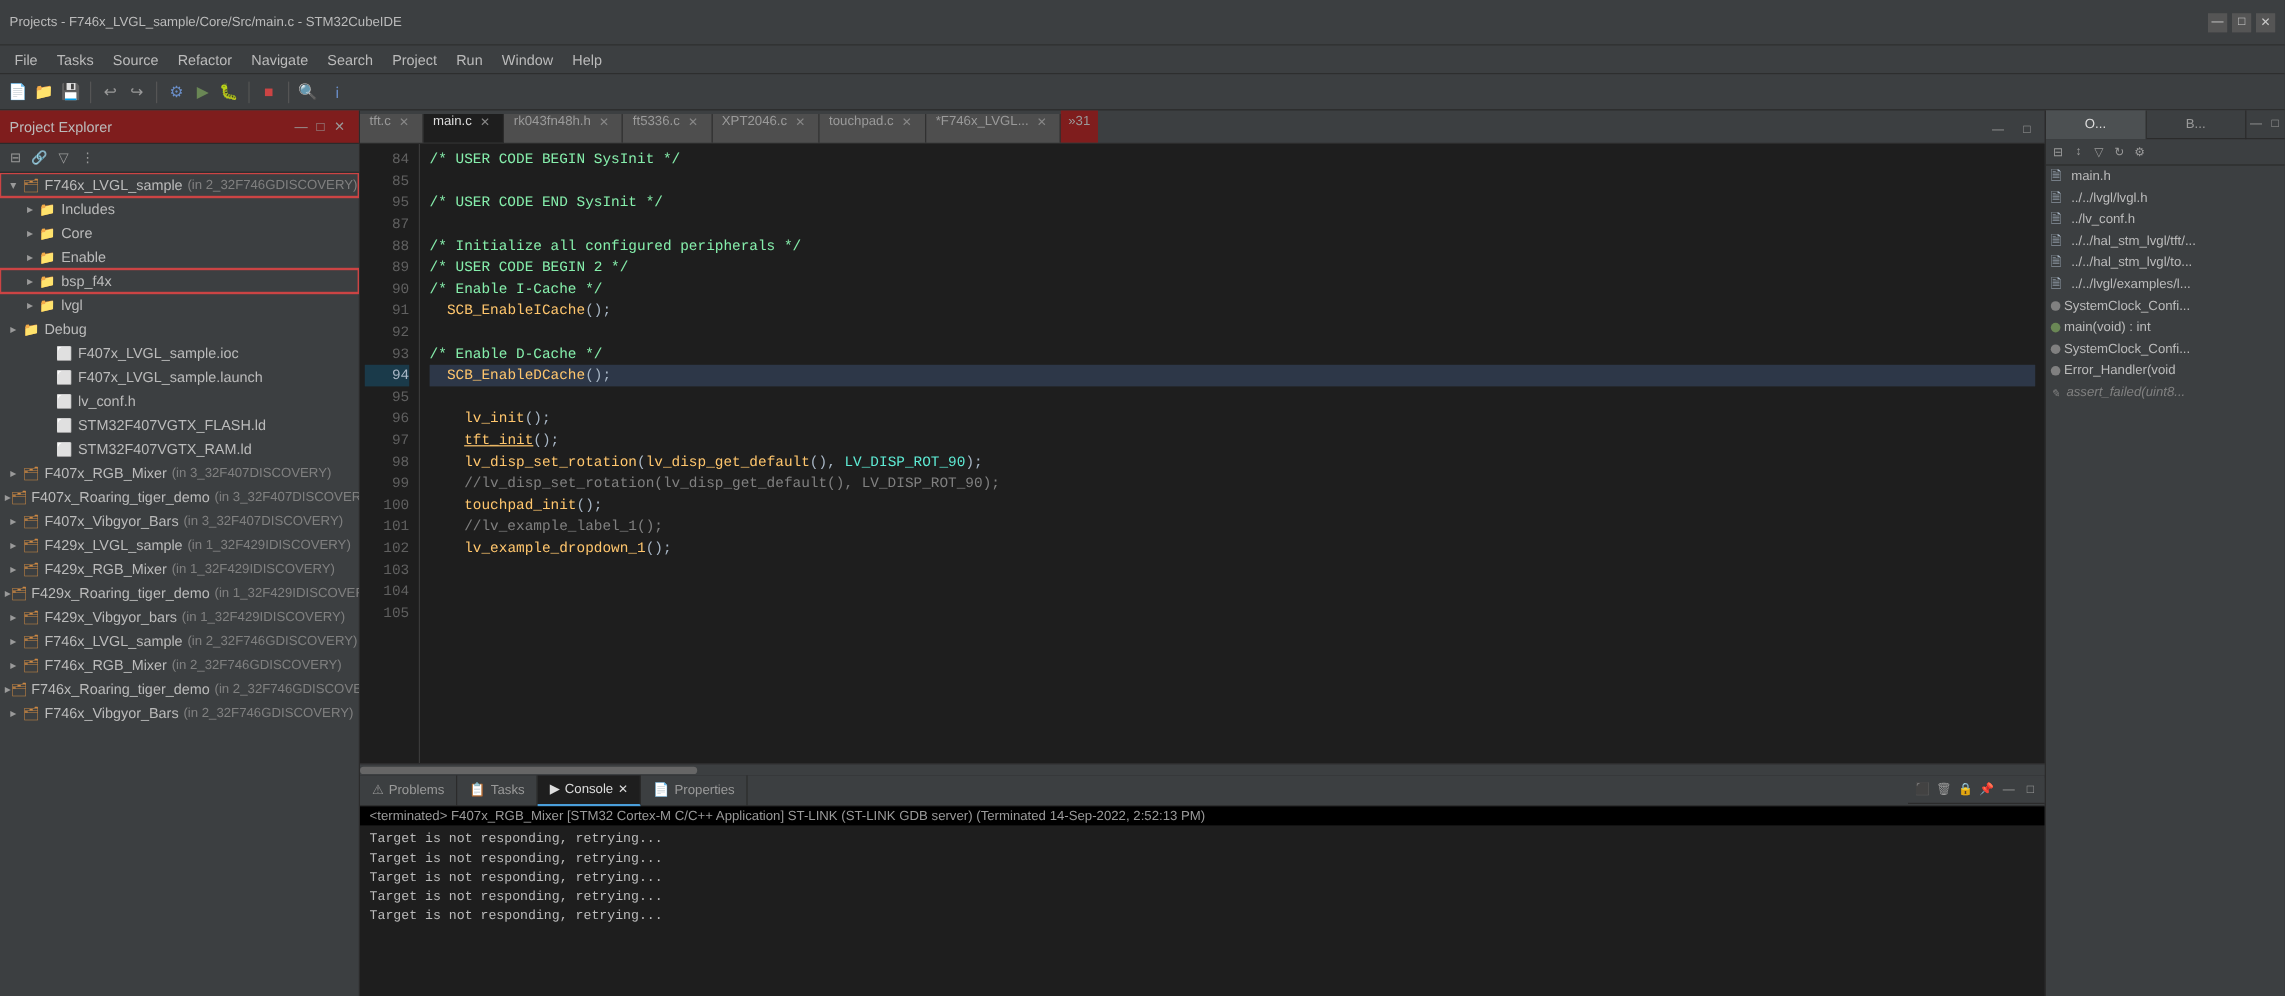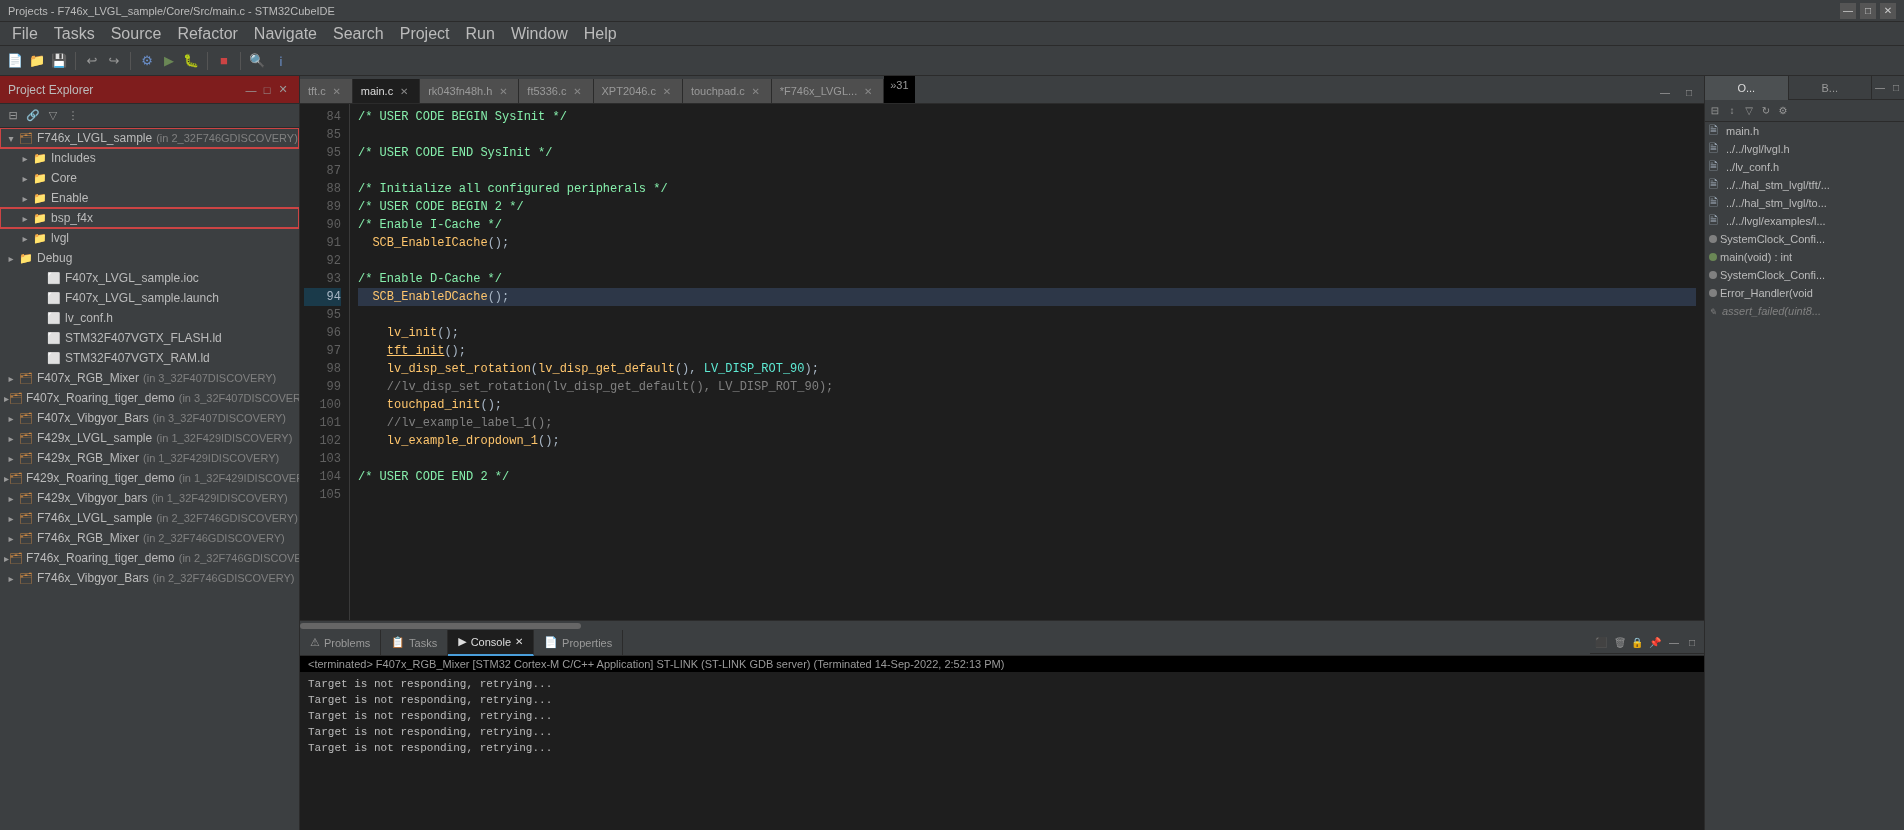--- a/index.html
+++ b/index.html
@@ -1,26 +1,26 @@
 <!DOCTYPE html>
 <html><head>
   <meta charset="utf-8">
   <style>
     * { box-sizing: border-box; margin: 0; padding: 0; }
     body { font-family: 'Segoe UI', Tahoma, sans-serif; font-size: 12px; background: #3c3f41; color: #a9b7c6; overflow: hidden; }
     
     
-    #title-bar { background: #3c3f41; color: #bbb; height: 22px; display: flex; align-items: center; padding: 0 8px; font-size: 11px; border-bottom: 1px solid #2b2b2b; }
+    #title-bar { background: #3c3f41; color: #bbb; height: 38px; display: flex; align-items: center; padding: 0 8px; font-size: 11px; border-bottom: 1px solid #2b2b2b; }
     #title-bar-title { flex: 1; }
     #title-bar-controls { display: flex; gap: 4px; }
     .title-btn { width: 16px; height: 16px; background: #555; border: none; color: #ccc; font-size: 10px; cursor: pointer; display: flex; align-items: center; justify-content: center; }
 
     
     #menu-bar { background: #3c3f41; height: 24px; display: flex; align-items: center; padding: 0 4px; border-bottom: 1px solid #2b2b2b; }
-    .menu-item { padding: 2px 8px; color: #bbb; cursor: pointer; font-size: 16px; }
+    .menu-item { padding: 2px 8px; color: #bbb; cursor: pointer; font-size: 12px; }
 
     
     #toolbar { background: #3c3f41; height: 30px; display: flex; align-items: center; padding: 0 4px; border-bottom: 1px solid #2b2b2b; gap: 2px; }
     .toolbar-btn { width: 22px; height: 22px; background: transparent; border: none; color: #9a9a9a; cursor: pointer; display: flex; align-items: center; justify-content: center; font-size: 13px; border-radius: 2px; }
     .toolbar-sep { width: 1px; height: 18px; background: #555; margin: 0 3px; }
     .toolbar-group { display: flex; align-items: center; }
 
     
     #main-layout { display: flex; height: calc(100vh - 76px); }
 
@@ -42,24 +42,24 @@
     .tree-item .sublabel { color: #808080; font-size: 11px; margin-left: 4px; }
 
     
     .icon-project { color: #cc8844; }
     .icon-folder { color: #e8c46a; }
 
     
     #editor-panel { flex: 1; display: flex; flex-direction: column; background: #1e1e1e; }
     
     #tab-bar { height: 28px; background: #3c3f41; display: flex; align-items: flex-end; border-bottom: 1px solid #2b2b2b; overflow: hidden; }
-    .tab { display: flex; align-items: center; height: 24px; padding: 0 8px; background: #4e4e4e; border-right: 1px solid #2b2b2b; color: #9a9a9a; font-size: 11px; cursor: pointer; gap: 4px; white-space: nowrap; }
+    .tab { display: flex; height: 24px; padding: 0 8px; background: #4e4e4e; border-right: 1px solid #2b2b2b; color: #9a9a9a; font-size: 11px; cursor: pointer; gap: 4px; white-space: nowrap; }
     .tab.active { background: #1e1e1e; color: #ddd; }
     .tab-close { font-size: 10px; color: #888; cursor: pointer; width: 14px; height: 14px; display: flex; align-items: center; justify-content: center; border-radius: 2px; }
-    .tab-overflow { display: flex; align-items: center; padding: 0 6px; color: #9a9a9a; font-size: 11px; cursor: pointer; height: 36px; background: #000000; }
+    .tab-overflow { display: flex; align-items: center; padding: 0 6px; color: #9a9a9a; font-size: 11px; cursor: pointer; height: 36px; background: #7f1d1d; }
 
     
     #tab-bar-icons { display: flex; align-items: center; margin-left: auto; padding: 0 4px; gap: 2px; }
 
     #code-area { flex: 1; display: flex; overflow: hidden; }
     #line-numbers { width: 50px; background: #1e1e1e; color: #606060; font-size: 12px; font-family: 'Courier New', monospace; text-align: right; padding: 4px 8px 4px 4px; line-height: 18px; border-right: 1px solid #3a3a3a; overflow: hidden; }
     #code-content { flex: 1; background: #1e1e1e; color: #a9b7c6; font-size: 12px; font-family: 'Courier New', monospace; line-height: 18px; padding: 4px 8px; overflow: auto; }
     
     .code-line { display: flex; align-items: center; min-height: 18px; }
     .code-line.highlighted-line { background: #2d3748; }
@@ -404,23 +404,20 @@
         <div class="code-line">&nbsp;&nbsp;&nbsp;&nbsp;<span class="fn">lv_disp_set_rotation</span><span style="color:#a9b7c6;">(</span><span class="fn">lv_disp_get_default</span><span style="color:#a9b7c6;">(),&nbsp;</span><span class="macro">LV_DISP_ROT_90</span><span style="color:#a9b7c6;">);</span></div>
         <div class="code-line">
             <span class="commented">&nbsp;&nbsp;&nbsp;&nbsp;//lv_disp_set_rotation(lv_disp_get_default(), LV_DISP_ROT_90);</span>
           </div>
         <div class="code-line">&nbsp;&nbsp;&nbsp;&nbsp;<span class="fn">touchpad_init</span><span style="color:#a9b7c6;">();</span></div>
         <div class="code-line">
             <span class="commented">&nbsp;&nbsp;&nbsp;&nbsp;//lv_example_label_1();</span>
           </div>
         <div class="code-line">&nbsp;&nbsp;&nbsp;&nbsp;<span class="fn">lv_example_dropdown_1</span><span style="color:#a9b7c6;">();</span></div>
         <div class="code-line">&nbsp;</div>
-        <div class="code-line">
-            <span class="cm">  /* USER CODE END 2 */</span>
-          </div>
         <div class="code-line">&nbsp;</div>
       </div>
     </div>
     <div id="code-scroll">
       <div class="scroll-thumb"></div>
     </div>
 
     <div class="bottom-panel-wrapper">
       <div id="bottom-tabs">
         <div class="bottom-tab">

